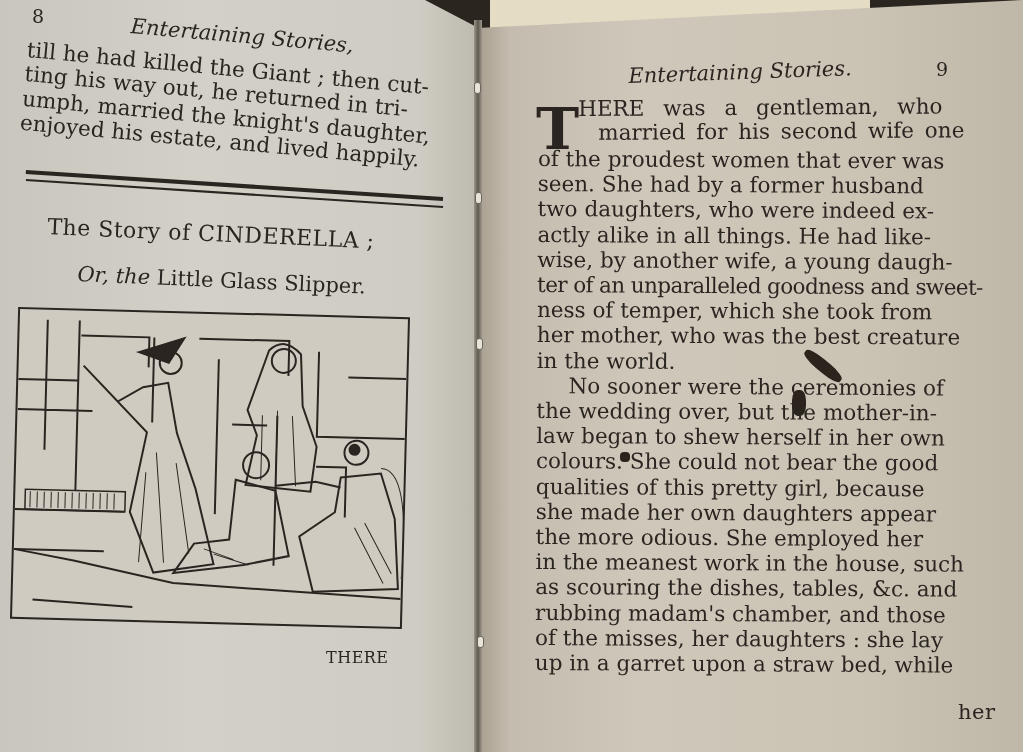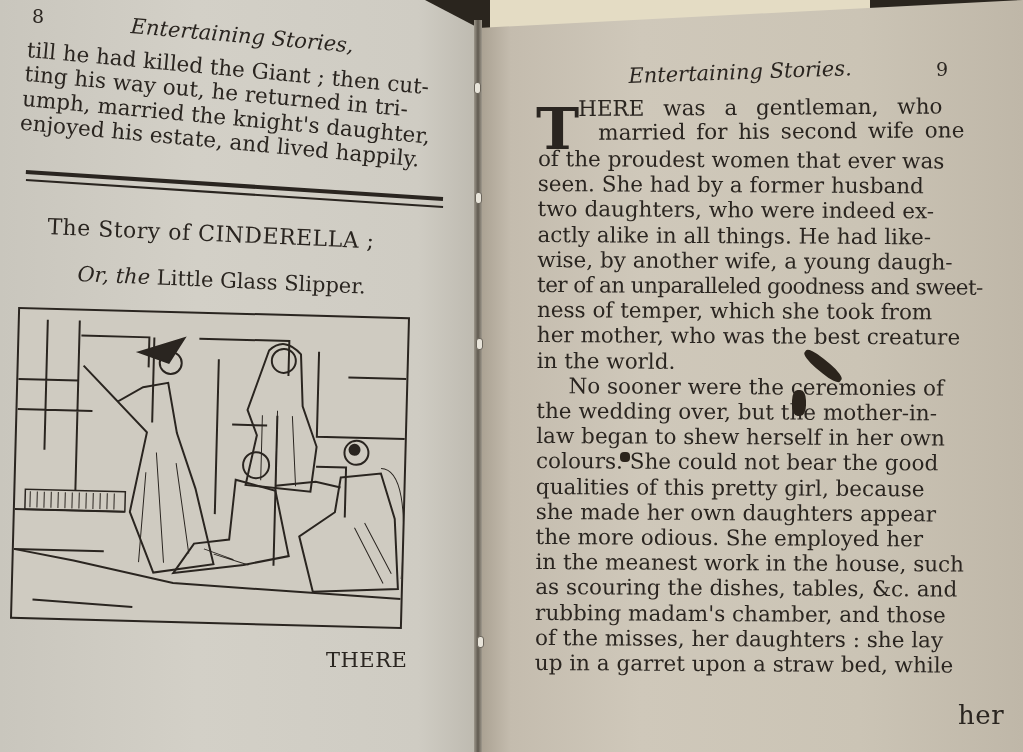--- a/index.html
+++ b/index.html
@@ -14,21 +14,21 @@
   .run-head{position:absolute;font-style:italic;font-size:21px;}
   .folio{position:absolute;font-size:19px;}
   .txt{position:absolute;font-size:21.5px;line-height:24.4px;white-space:nowrap;}
   .txt .line{display:block;}
   .rule{position:absolute;height:4px;background:#2a2520;}
   .rule2{position:absolute;height:1.5px;background:#2a2520;}
   .title1{position:absolute;font-size:22px;letter-spacing:0.5px;}
   .title2{position:absolute;font-size:21px;}
   .title2 i{font-style:italic;}
   .woodcut{position:absolute;left:14px;top:312px;width:388px;height:308px;border:2.5px solid #2a2520;transform:rotate(1.5deg);background:#cfcbc1;}
-  .catch{position:absolute;font-size:21px;letter-spacing:0.5px;}
+  .catch{position:absolute;font-size:16px;letter-spacing:0.5px;}
   .dropcap{position:absolute;font-size:58px;line-height:50px;font-weight:bold;}
   .stain{position:absolute;background:#2b241c;border-radius:40%;}
 </style>
 </head>
 <body>
 
 <div class="bg-slip"></div>
 
 <div class="page page-left"></div>
 <div class="page page-right"></div>
@@ -118,17 +118,17 @@
   <span class="line">qualities of this pretty girl, because</span>
   <span class="line">she made her own daughters appear</span>
   <span class="line">the more odious. She employed her</span>
   <span class="line">in the meanest work in the house, such</span>
   <span class="line">as scouring the dishes, tables, &amp;c. and</span>
   <span class="line">rubbing madam's chamber, and those</span>
   <span class="line">of the misses, her daughters : she lay</span>
   <span class="line">up in a garret upon a straw bed, while</span>
 </div>
 
-<div class="catch ink" style="left:958px;top:700px;font-size:26px">her</div>
+<div class="catch ink" style="left:958px;top:700px;font-size:21px">her</div>
 
 <div class="stain" style="left:800px;top:360px;width:46px;height:12px;transform:rotate(40deg)"></div>
 <div class="stain" style="left:792px;top:390px;width:14px;height:26px"></div>
 <div class="stain" style="left:620px;top:452px;width:10px;height:10px"></div>
 
 </body></html>

